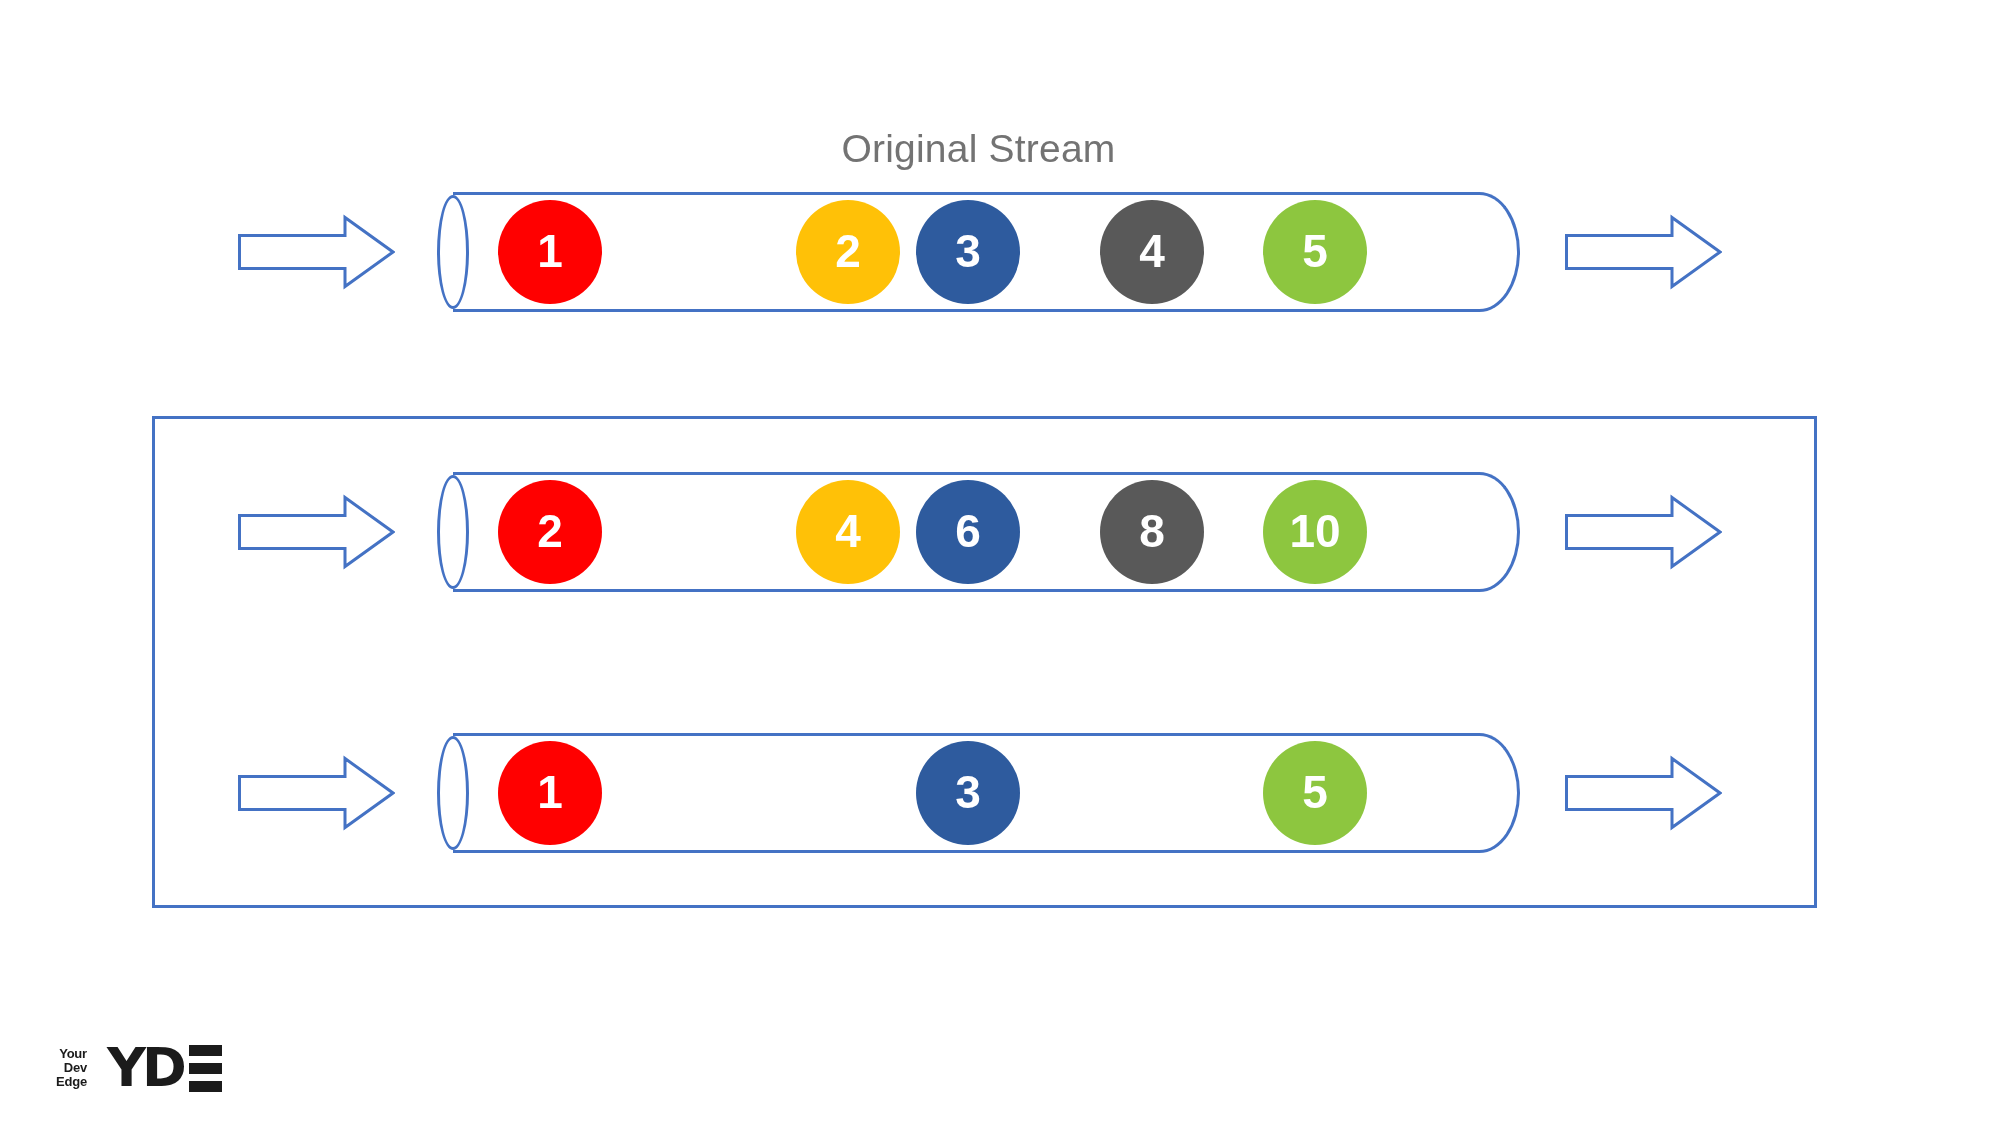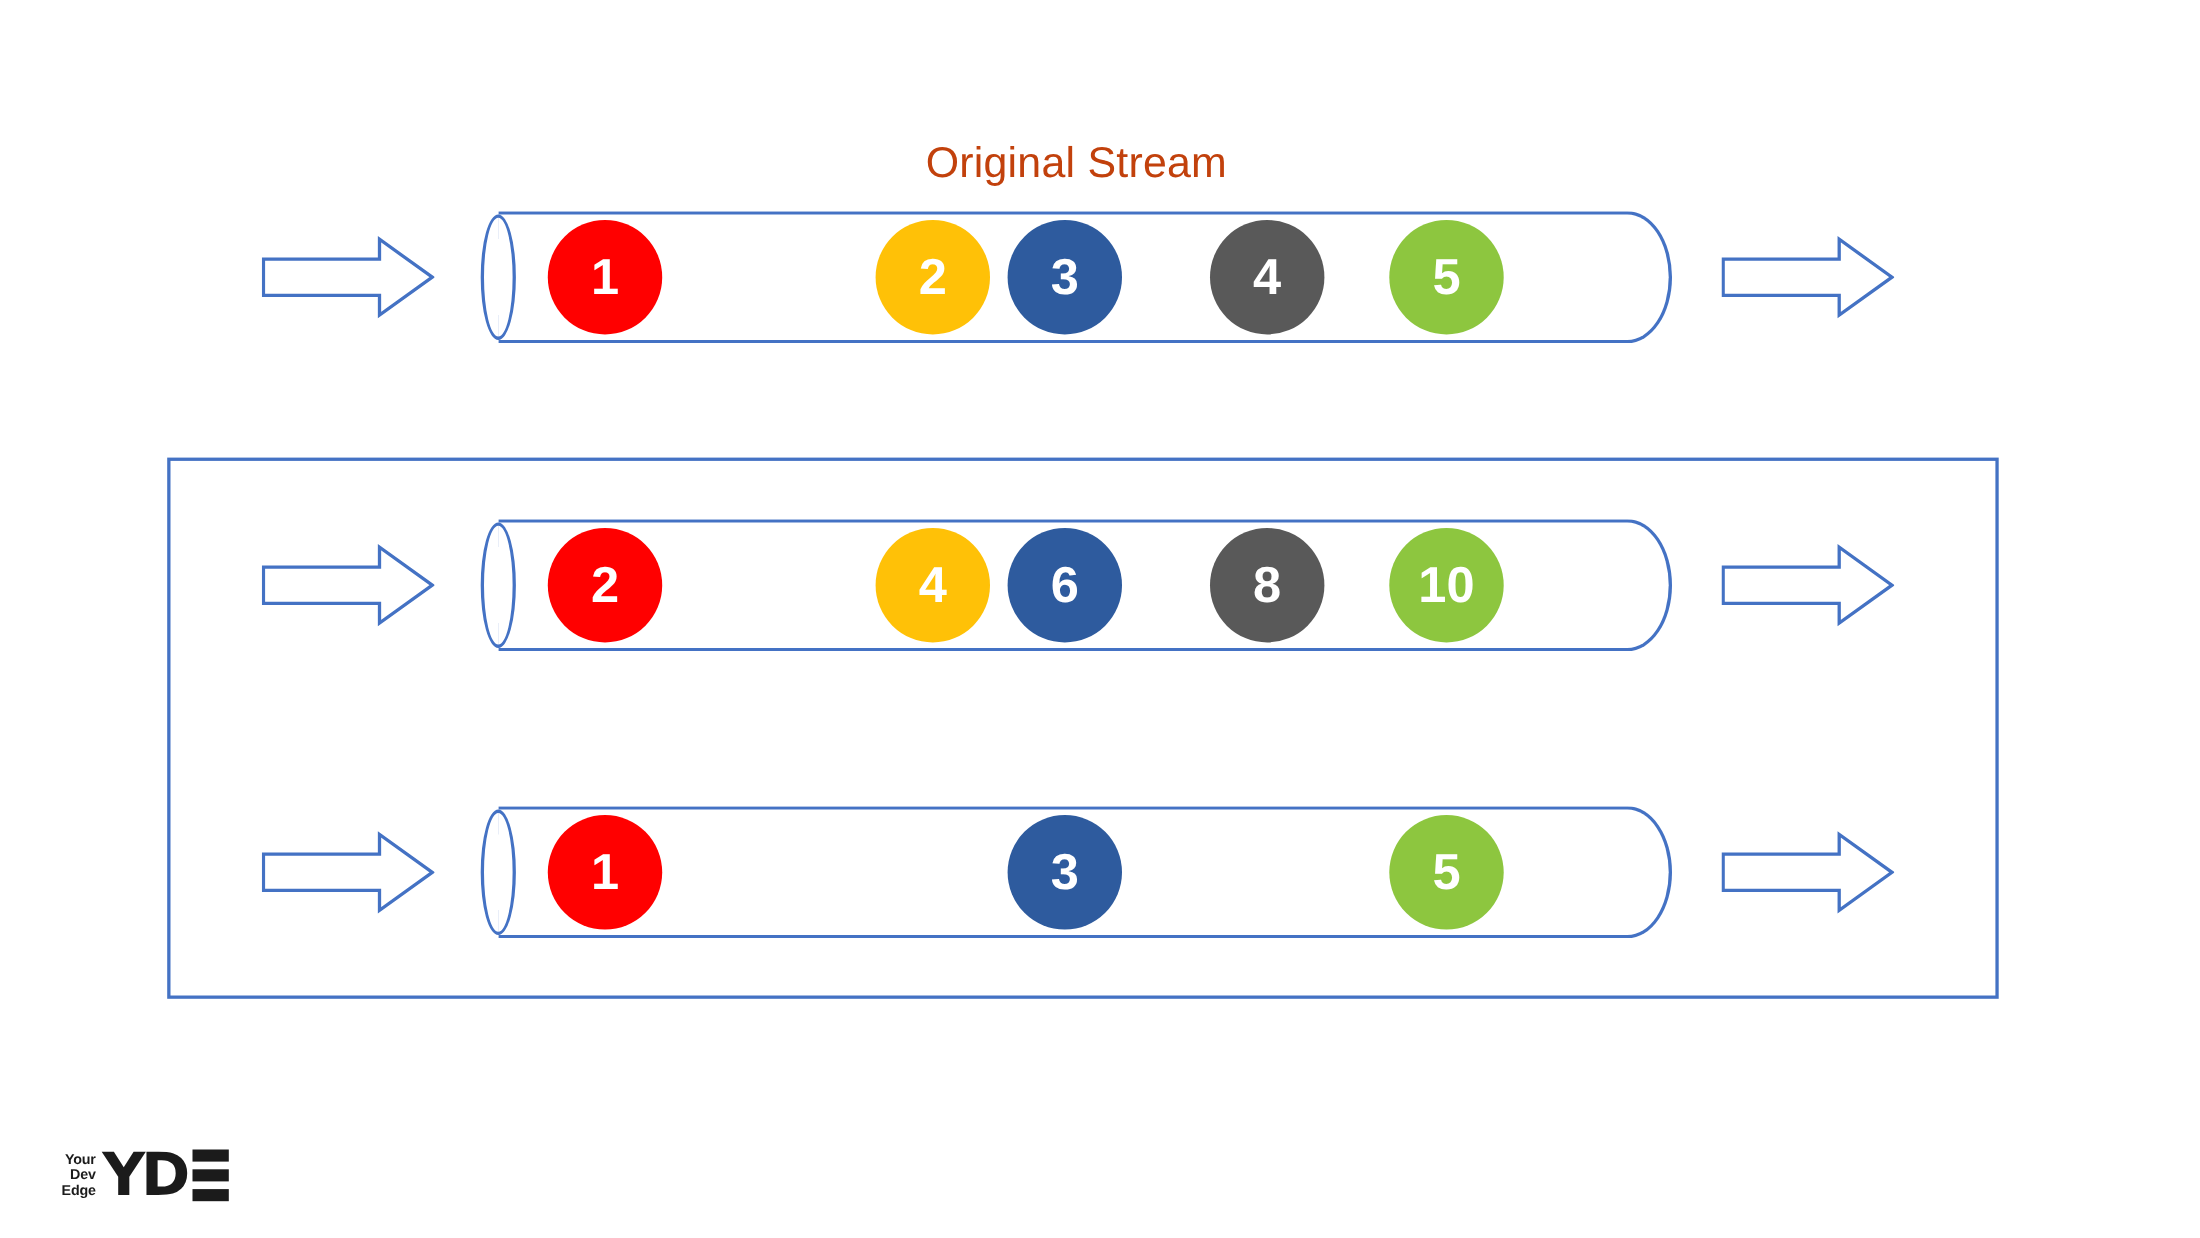--- a/index.html
+++ b/index.html
@@ -3,21 +3,21 @@
 <meta charset="utf-8">
 <style>
   html,body{margin:0;padding:0;}
   body{
     width:2000px;height:1125px;position:relative;background:#ffffff;overflow:hidden;
     font-family:"Liberation Sans",sans-serif;
   }
   .stage{position:absolute;inset:0;}
   .title{
     position:absolute;left:437px;top:127px;width:1083px;
-    text-align:center;font-size:39px;font-weight:500;color:#c2410c;
+    text-align:center;font-size:39px;font-weight:500;color:#737373;
     letter-spacing:0.2px;
   }
   .group-box{
     position:absolute;left:152px;top:416px;width:1659px;height:486px;
     border:3px solid var(--outline);background:transparent;
   }
   .stream-row{position:absolute;left:0;width:2000px;height:120px;}
   .tube-body{
     position:absolute;box-sizing:border-box;
     border:3px solid var(--outline);border-left:none;
@@ -38,21 +38,21 @@
     font-family:"Liberation Sans",sans-serif;transform:translateY(-1px);
   }
   .flow-arrow{position:absolute;}
   
   .logo{
     position:absolute;left:56px;top:1040px;height:56px;
     display:flex;align-items:center;color:#1b1b1b;
   }
   .logo-tagline{
     text-align:right;font-size:13px;line-height:1.1;font-weight:bold;
-    letter-spacing:-0.2px;margin-right:6px;white-space:pre-line;
+    letter-spacing:-0.2px;margin-right:20px;white-space:pre-line;
   }
   .logo-brand{display:flex;align-items:center;}
   .logo-brand .glyph{
     font-family:"DejaVu Sans",sans-serif;font-weight:bold;
     font-size:54px;line-height:54px;letter-spacing:-4px;color:#1b1b1b;
   }
   .logo-e{
     display:flex;flex-direction:column;justify-content:space-between;
     width:33px;height:47px;margin-left:6px;
   }

